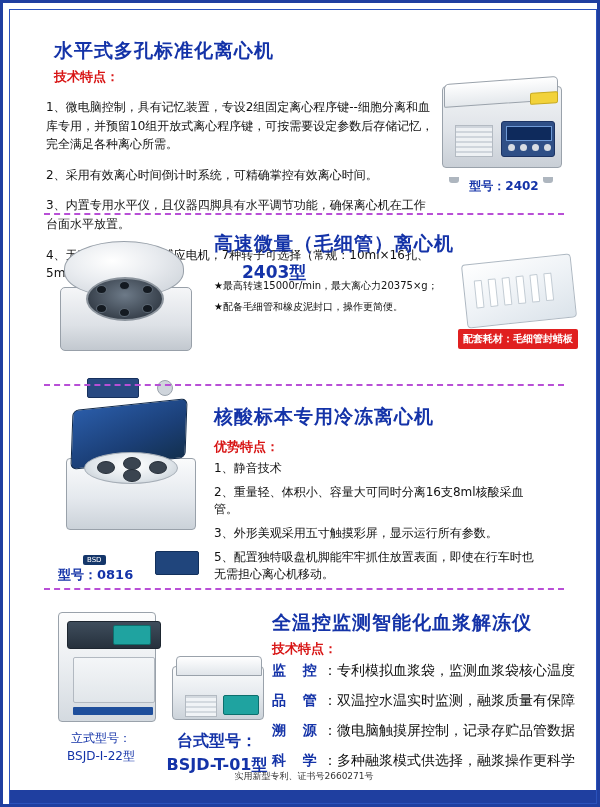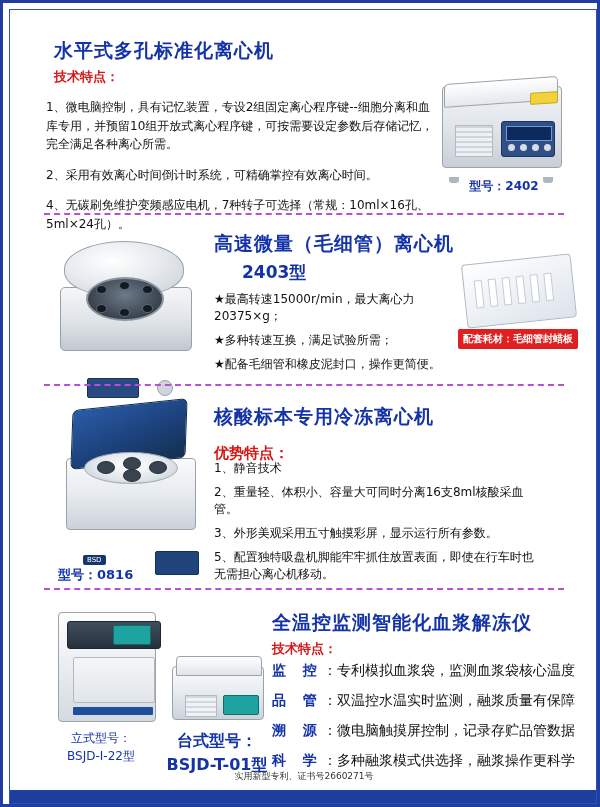--- a/index.html
+++ b/index.html
@@ -97,21 +97,21 @@
   .c1-foot { position: absolute; width: 10px; height: 6px; background: #aeb6bf; top: 90px; border-radius: 0 0 3px 3px;}
   .c1-yellow {
     position: absolute; left: 96px; top: 18px; width: 26px; height: 10px;
     background: #f2d23a; border: 1px solid #c7a91f; border-radius: 2px;
     transform: skewY(-4deg);
   }
   
   #sec2 { left: 0; top: 205px; width: 588px; height: 165px; }
   #sec2 .title { position: absolute; left: 204px; top: 16px; font-size: 19px; }
   #sec2 .model-type { position: absolute; left: 232px; top: 46px; font-size: 17px; color:#1433a8; font-weight: bold;}
-  #sec2 .star-list { position: absolute; left: 204px; top: 76px; width: 240px; font-size: 12px; color:#111; }
+  #sec2 .star-list { position: absolute; left: 204px; top: 64px; width: 240px; font-size: 10px; color:#111; }
   
   .c2-wrap { position: absolute; left: 40px; top: 16px; width: 150px; height: 130px; }
   .c2-base {
     position: absolute; left: 10px; top: 56px; width: 130px; height: 62px;
     background: linear-gradient(180deg,#f5f6f8 0%,#dde1e6 60%,#c2c8cf 100%);
     border: 1px solid #98a0a9; border-radius: 5px;
   }
   .c2-lid {
     position: absolute; left: 14px; top: 10px; width: 118px; height: 54px;
     background: radial-gradient(ellipse at 40% 35%, #ffffff 0%, #e8ebef 45%, #c8ced5 100%);
@@ -145,21 +145,21 @@
     border: 1px solid #c3ccd4; border-radius: 1px;
   }
   .cons-label {
     position: absolute; left: 0; top: 74px; width: 120px; height: 20px;
     background: #e02020; color: #ffffff; font-size: 10px; font-weight: bold;
     display: flex; align-items: center; justify-content: center; border-radius: 2px;
   }
   
   #sec3 { left: 0; top: 378px; width: 588px; height: 195px; }
   #sec3 .title { position: absolute; left: 204px; top: 16px; font-size: 19px; }
-  #sec3 .feat-head { position: absolute; left: 204px; top: 56px; font-size: 15px; }
+  #sec3 .feat-head { position: absolute; left: 204px; top: 50px; font-size: 13px; }
   #sec3 .num-list { position: absolute; left: 204px; top: 72px; width: 330px; font-size: 12px; color:#111;}
   #sec3 .model { position: absolute; left: 48px; top: 160px; font-size: 13px; color:#1433a8; font-weight:bold;margin-top:18px;}
   
   .c3-wrap { position: absolute; left: 48px; top: 12px; width: 150px; height: 140px;}
   .c3-base {
     position: absolute; left: 8px; top: 58px; width: 128px; height: 70px;
     background: linear-gradient(180deg,#fafbfc 0%,#e5e9ee 55%,#cbd2d9 100%);
     border: 1px solid #99a1aa; border-radius: 4px;
   }
   .c3-lid {
@@ -248,20 +248,21 @@
 
 <div class="page">
   <div class="inner">
 
     <div class="section" id="sec1">
       <div class="title">水平式多孔标准化离心机</div>
       <div class="feat-head">技术特点：</div>
       <div class="body-text" id="sec1-body">
           <p>1、微电脑控制，具有记忆装置，专设2组固定离心程序键--细胞分离和血库专用，并预留10组开放式离心程序键，可按需要设定参数后存储记忆，完全满足各种离心所需。</p>
           <p>2、采用有效离心时间倒计时系统，可精确掌控有效离心时间。</p>
+          <p>3、内置专用水平仪，且仪器四脚具有水平调节功能，确保离心机在工作台面水平放置。</p>
           <p>4、无碳刷免维护变频感应电机，7种转子可选择（常规：10ml×16孔、5ml×24孔）。</p>
         </div>
 
       <div class="c1-wrap">
         <div class="c1-body">
           <div class="c1-grill"></div>
           <div class="c1-panel">
             <div class="c1-screen"></div>
             <div class="c1-btn" style="left:6px;"></div>
             <div class="c1-btn" style="left:18px;"></div>
@@ -278,21 +279,20 @@
       <div class="model">型号：2402</div>
     </div>
 
     <div class="divider" style="top: 203px;"></div>
 
     <div class="section" id="sec2">
       <div class="title">高速微量（毛细管）离心机</div>
       <div class="model-type">2403型</div>
       <div class="star-list" id="sec2-features">
           <p>★最高转速15000r/min，最大离心力20375×g；</p>
-          <p>★多种转速互换，满足试验所需；</p>
           <p>★配备毛细管和橡皮泥封口，操作更简便。</p>
         </div>
 
       <div class="c2-wrap">
         <div class="c2-base">
           <div class="c2-panel"></div>
           <div class="c2-knob"></div>
         </div>
         <div class="c2-lid"></div>
         <div class="c2-rotor">

